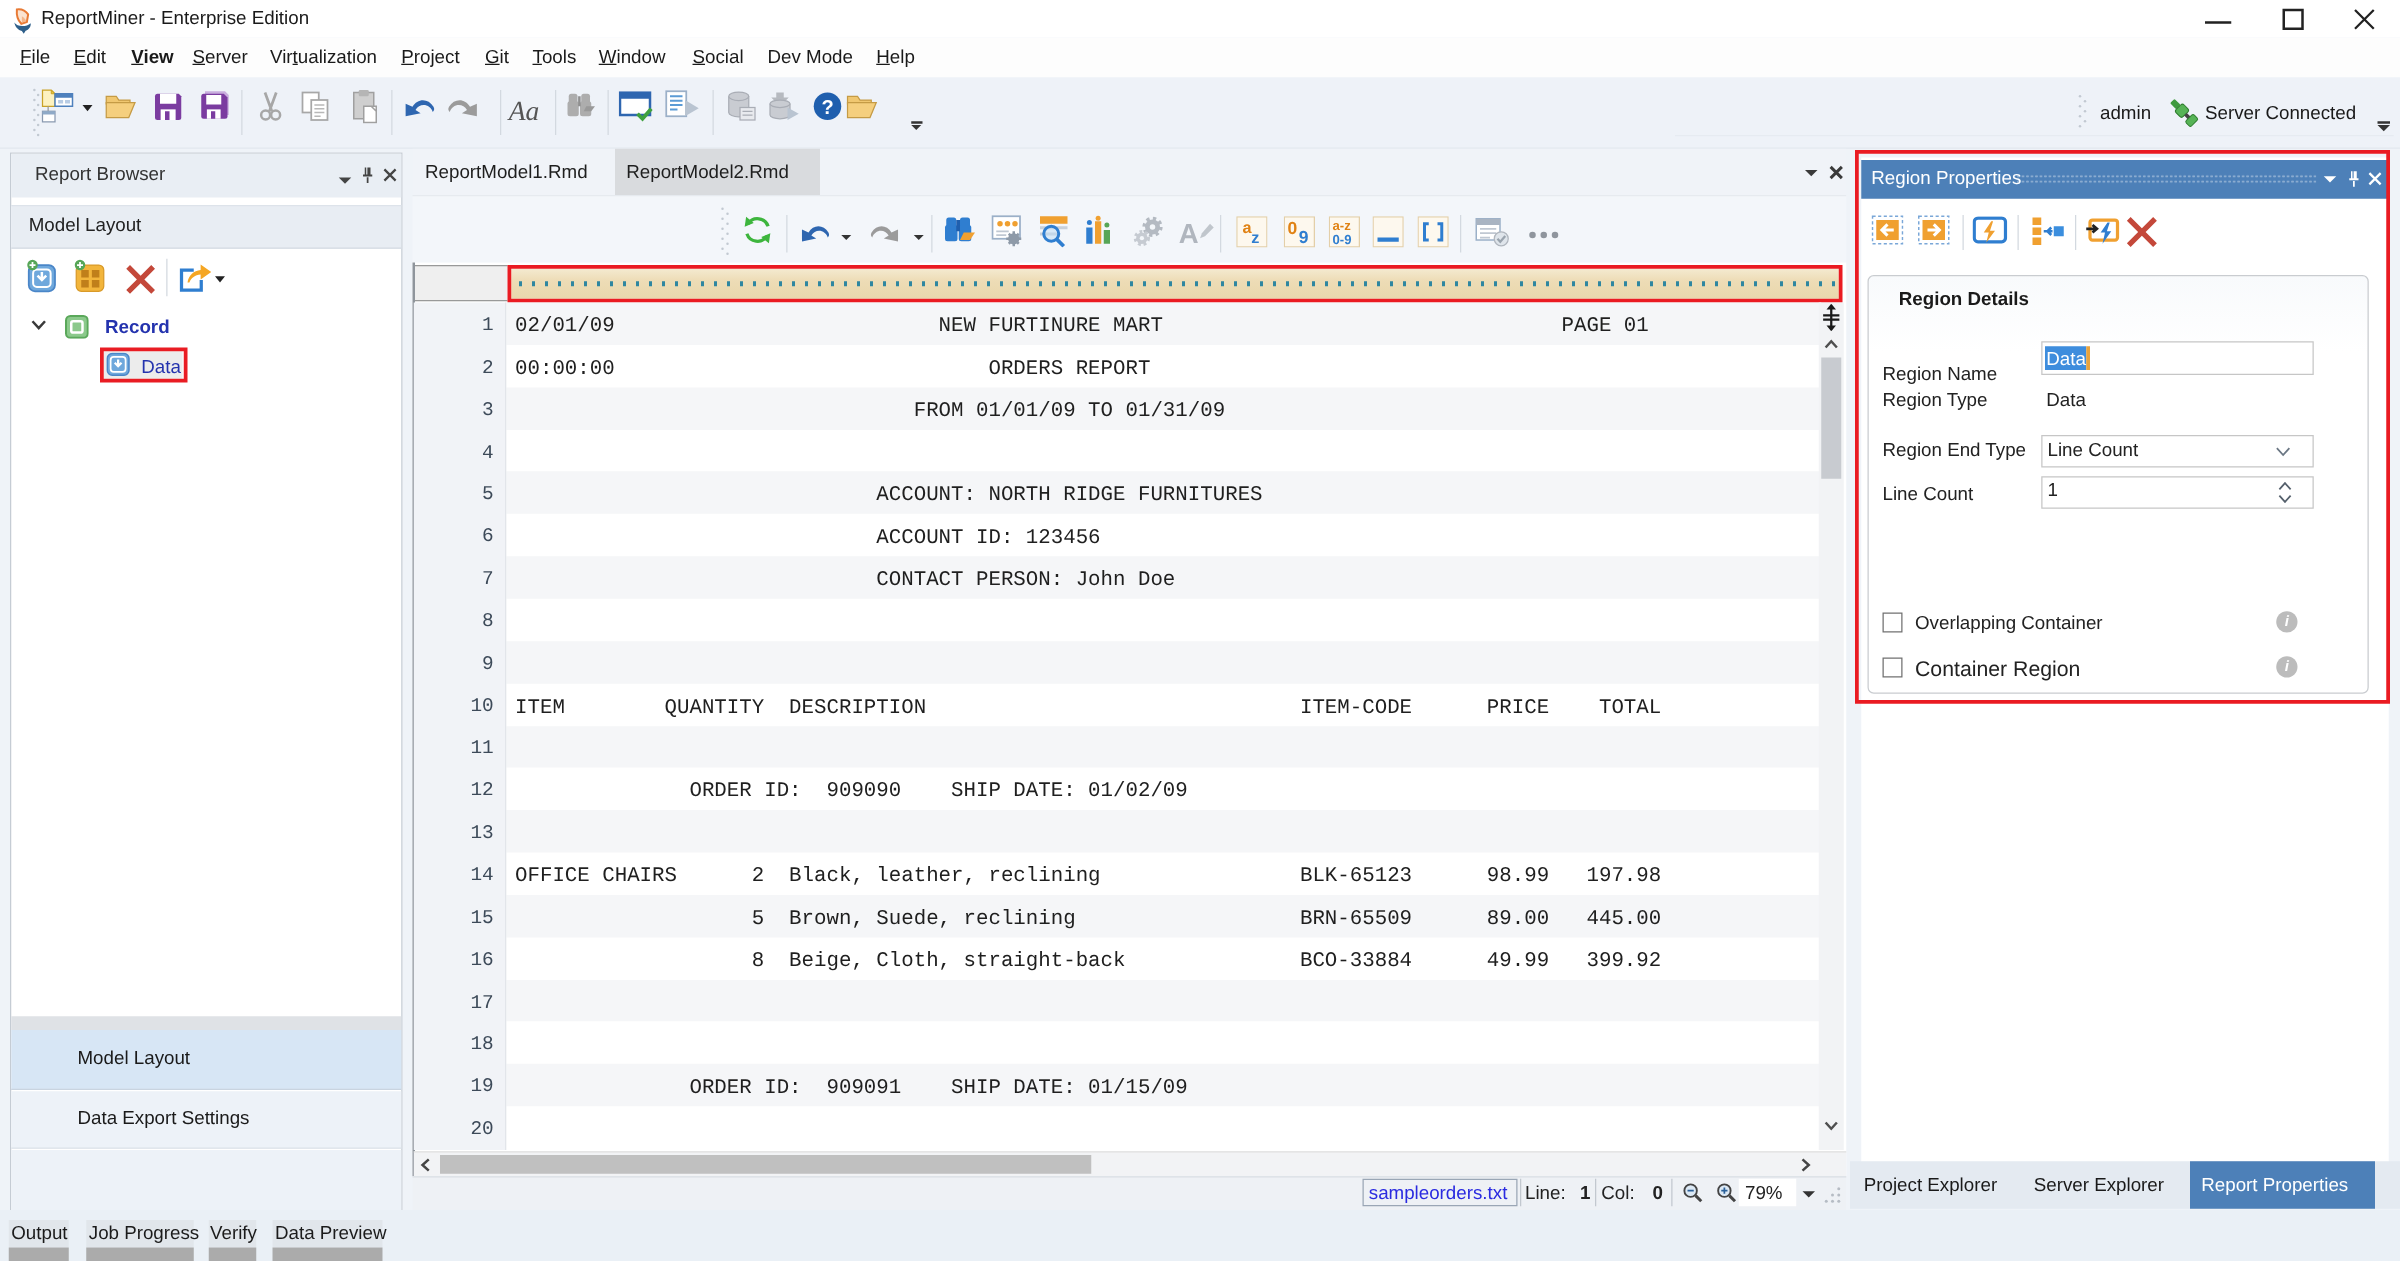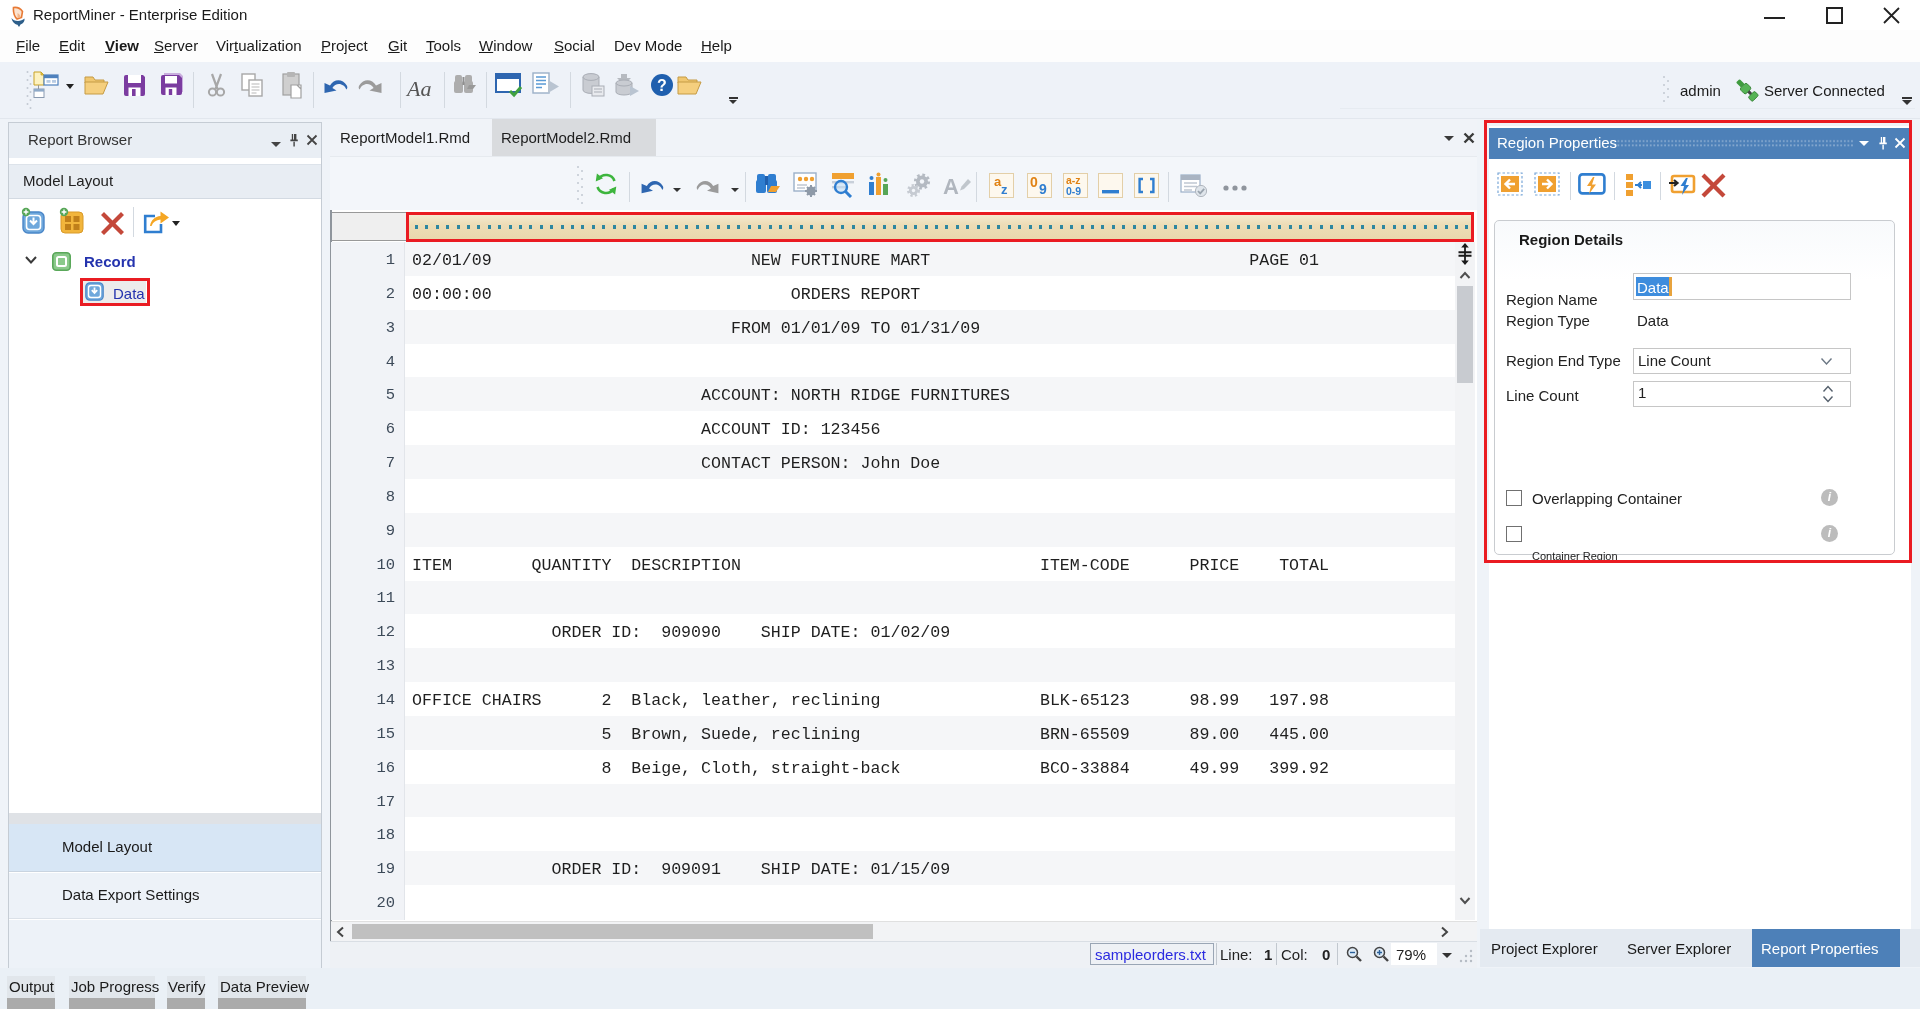--- a/index.html
+++ b/index.html
@@ -639,21 +639,21 @@
   </svg>
 <svg class="abs" style="left:1822px;top:395px;" width="12" height="8" viewBox="0 0 12 8">
     <path d="M1.5 1.5 L6 6.5 L10.5 1.5" stroke="#55606c" stroke-width="1.4" fill="none"></path>
   </svg>
 
 <div class="abs" style="left:1506px;top:490px;width:16px;height:16px;border:1.5px solid #707070;background:#fff;"></div>
 <div class="abs" style="left:1532px;top:490px;font-size:15px;color:#222;">Overlapping Container</div>
 <div class="abs" style="left:1821px;top:489px;width:17px;height:17px;border-radius:50%;background:#bcbcbc;color:#fff;font-size:12px;font-weight:bold;font-style:italic;text-align:center;line-height:17px;">i</div>
 
 <div class="abs" style="left:1506px;top:526px;width:16px;height:16px;border:1.5px solid #707070;background:#fff;"></div>
-<div class="abs" style="left:1532px;top:526px;font-size:11px;color:#222;margin-top:24px;">Container Region</div>
+<div class="abs" style="left:1532px;top:526px;font-size:17px;color:#222;">Container Region</div>
 <div class="abs" style="left:1821px;top:525px;width:17px;height:17px;border-radius:50%;background:#bcbcbc;color:#fff;font-size:12px;font-weight:bold;font-style:italic;text-align:center;line-height:17px;">i</div>
 
 <div class="abs" style="left:1484px;top:120px;width:428px;height:443px;border:3px solid #ea1b22;"></div>
 
 <div class="abs" style="left:1480px;top:929px;width:440px;height:38px;background:#e4eaf1;"></div>
 <div class="abs" style="left:1491px;top:940px;font-size:15px;color:#1a1a1a;">Project Explorer</div>
 <div class="abs" style="left:1627px;top:940px;font-size:15px;color:#1a1a1a;">Server Explorer</div>
 <div class="abs" style="left:1752px;top:929px;width:148px;height:38px;background:#4d80b8;"></div>
 <div class="abs" style="left:1761px;top:940px;font-size:15px;color:#fff;">Report Properties</div>
 

